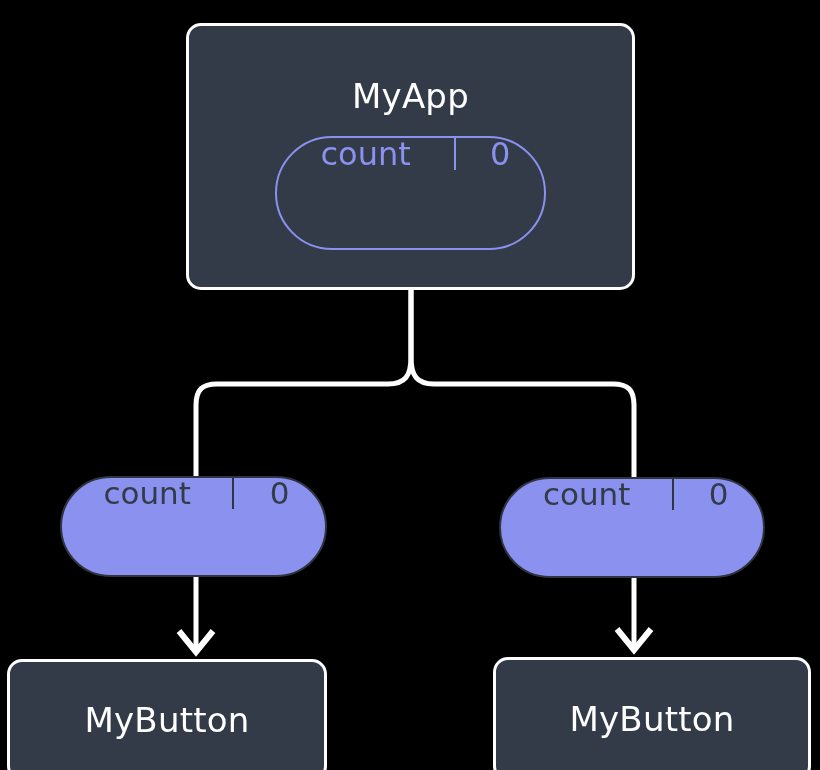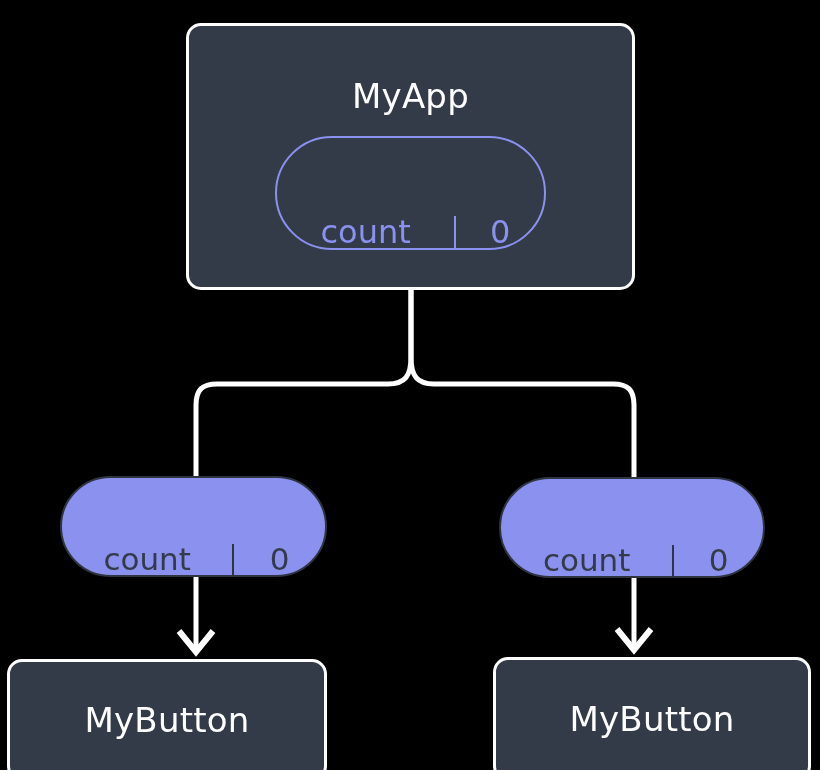--- a/index.html
+++ b/index.html
@@ -72,21 +72,21 @@
     width: 318px;
     height: 124px;
     justify-content: center;
   }
 
   
   .pill {
     position: absolute;
     box-sizing: border-box;
     display: flex;
-    align-items: flex-end;
+    align-items: flex-start;
     border-radius: 999px;
     overflow: hidden;
     z-index: 3;
   }
   .pill .pill-key,
   .pill .pill-val {
     display: flex;
     align-items: center;
     justify-content: center;
     line-height: 1;

